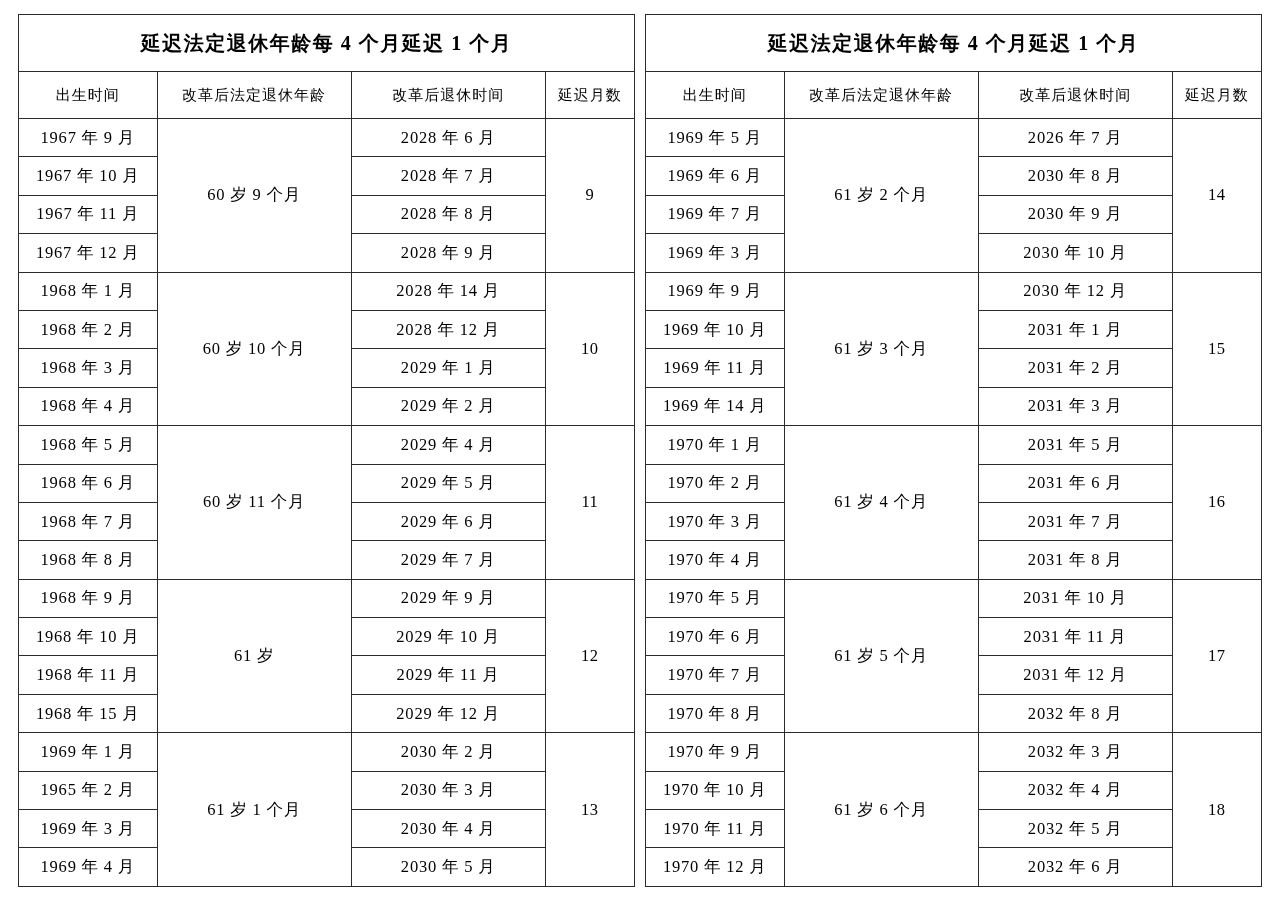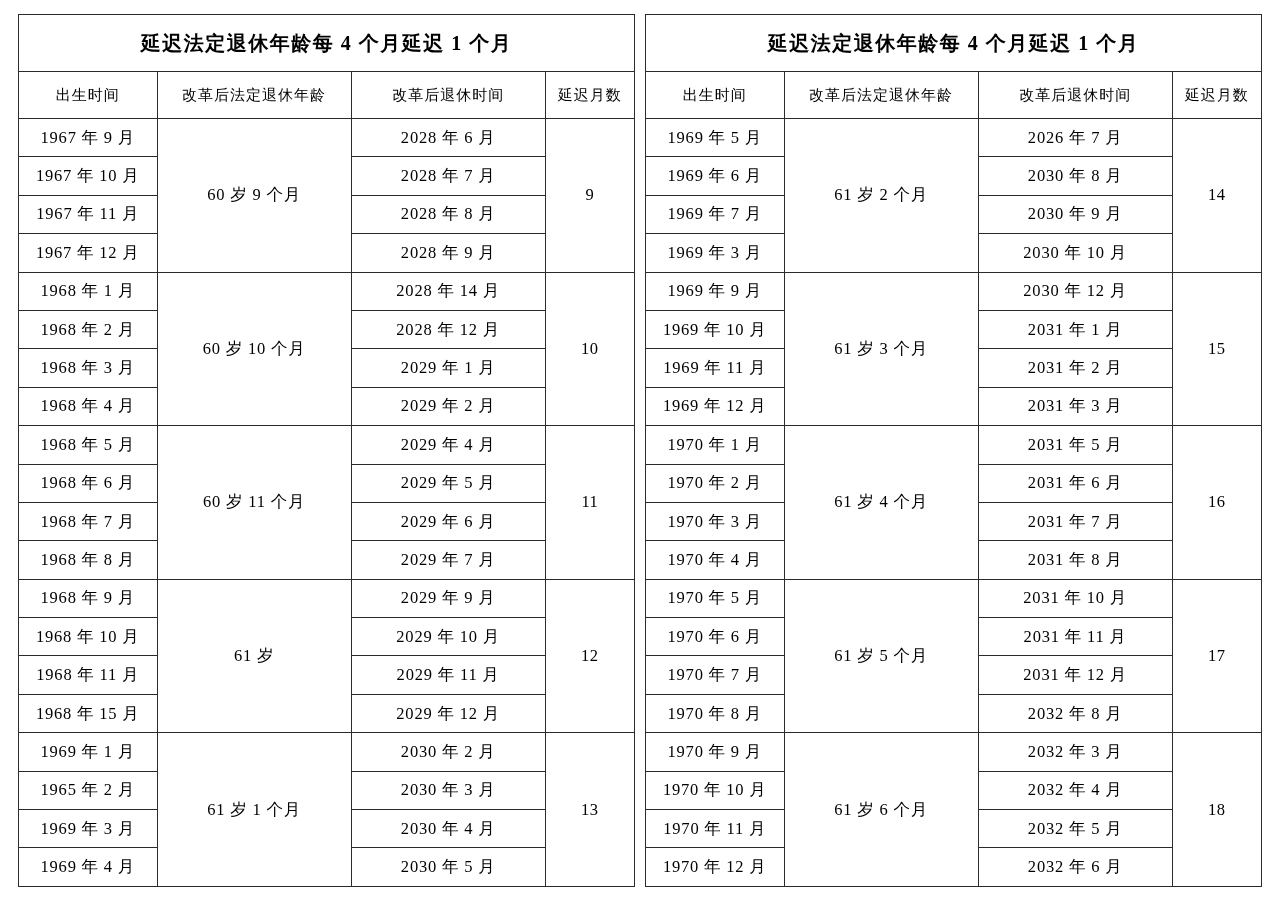--- a/index.html
+++ b/index.html
@@ -256,21 +256,21 @@
           </tr>
           <tr>
             <td class="body-cell">1969 年 10 月</td>
             <td class="body-cell">2031 年 1 月</td>
           </tr>
           <tr>
             <td class="body-cell">1969 年 11 月</td>
             <td class="body-cell">2031 年 2 月</td>
           </tr>
           <tr>
-            <td class="body-cell">1969 年 12 月</td>
+            <td class="body-cell">1969 年 14 月</td>
             <td class="body-cell">2031 年 3 月</td>
           </tr>
 
           <tr>
             <td class="body-cell">1970 年 1 月</td>
             <td class="age-cell" rowspan="4">61 岁 4 个月</td>
             <td class="body-cell">2031 年 5 月</td>
             <td class="months-cell" rowspan="4">16</td>
           </tr>
           <tr>

